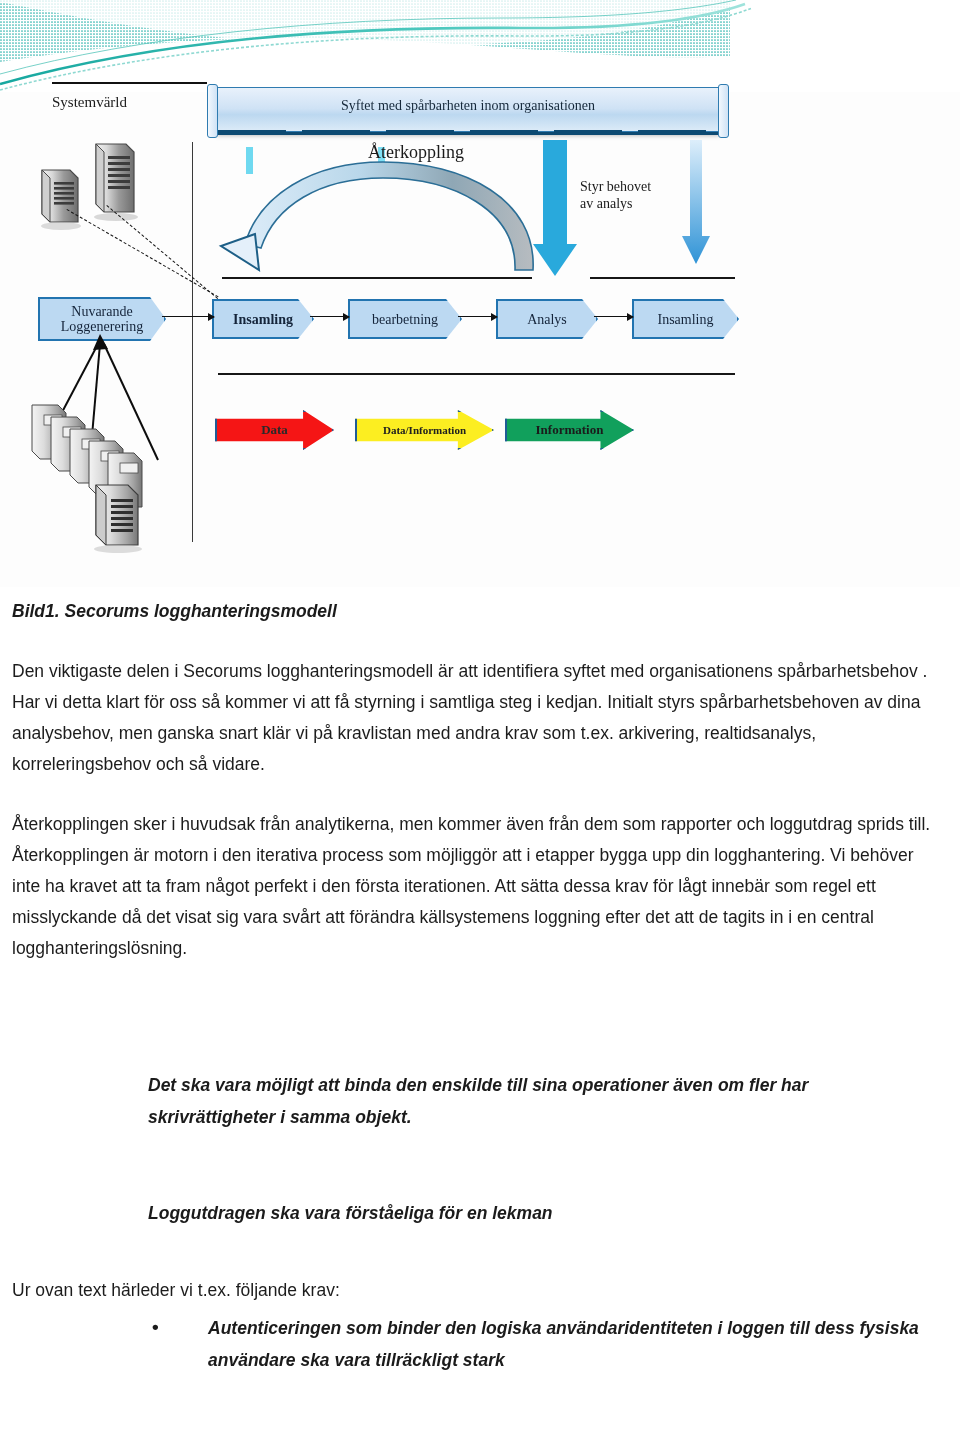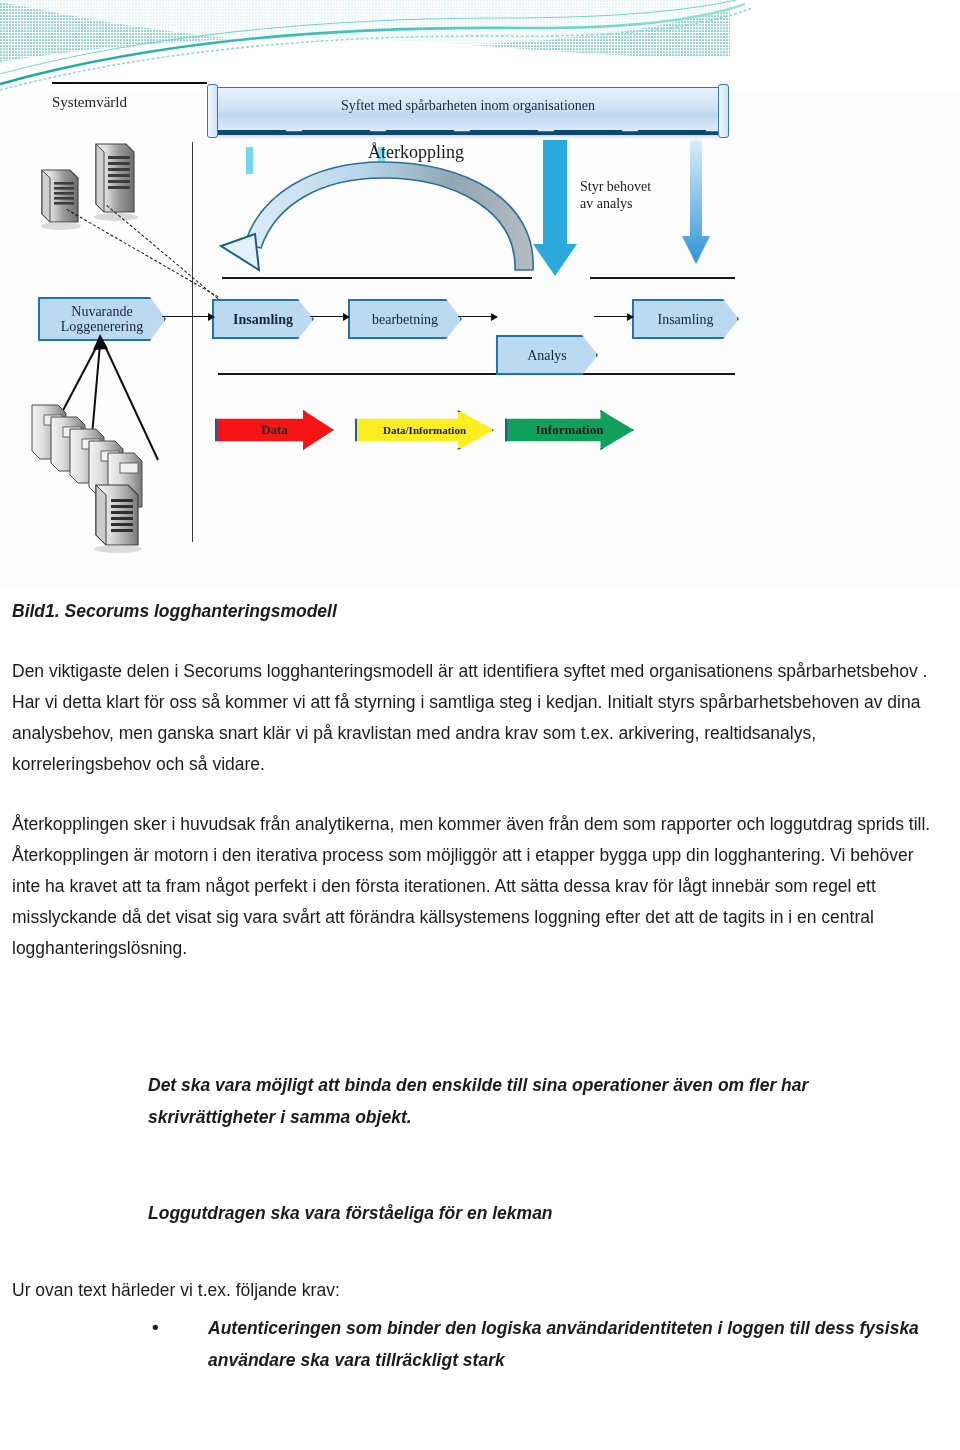--- a/index.html
+++ b/index.html
@@ -156,21 +156,21 @@
     font-family: "Liberation Serif", serif;
     font-size: 14px;
     color: #14243a;
     text-align: center;
     line-height: 15px;
     clip-path: polygon(0 0, calc(100% - 16px) 0, 100% 50%, calc(100% - 16px) 100%, 0 100%);
   }
   #chev-nuvarande { left: 38px;  top: 205px; width: 124px; height: 40px; }
   #chev-insamling { left: 212px; top: 207px; width: 98px; font-weight: bold; }
   #chev-bearbet   { left: 348px; top: 207px; width: 110px; font-family: Liberation Serif, serif; }
-  #chev-analys    { left: 496px; top: 207px; width: 98px; margin-top: 36px; }
+  #chev-analys    { left: 496px; top: 207px; width: 98px; }
   #chev-spridning { left: 632px; top: 207px; width: 103px; }
 
   .flow-connector {
     position: absolute;
     top: 224px;
     height: 0;
     border-top: 1.6px solid #111;
   }
   .flow-connector::after {
     content: "";

